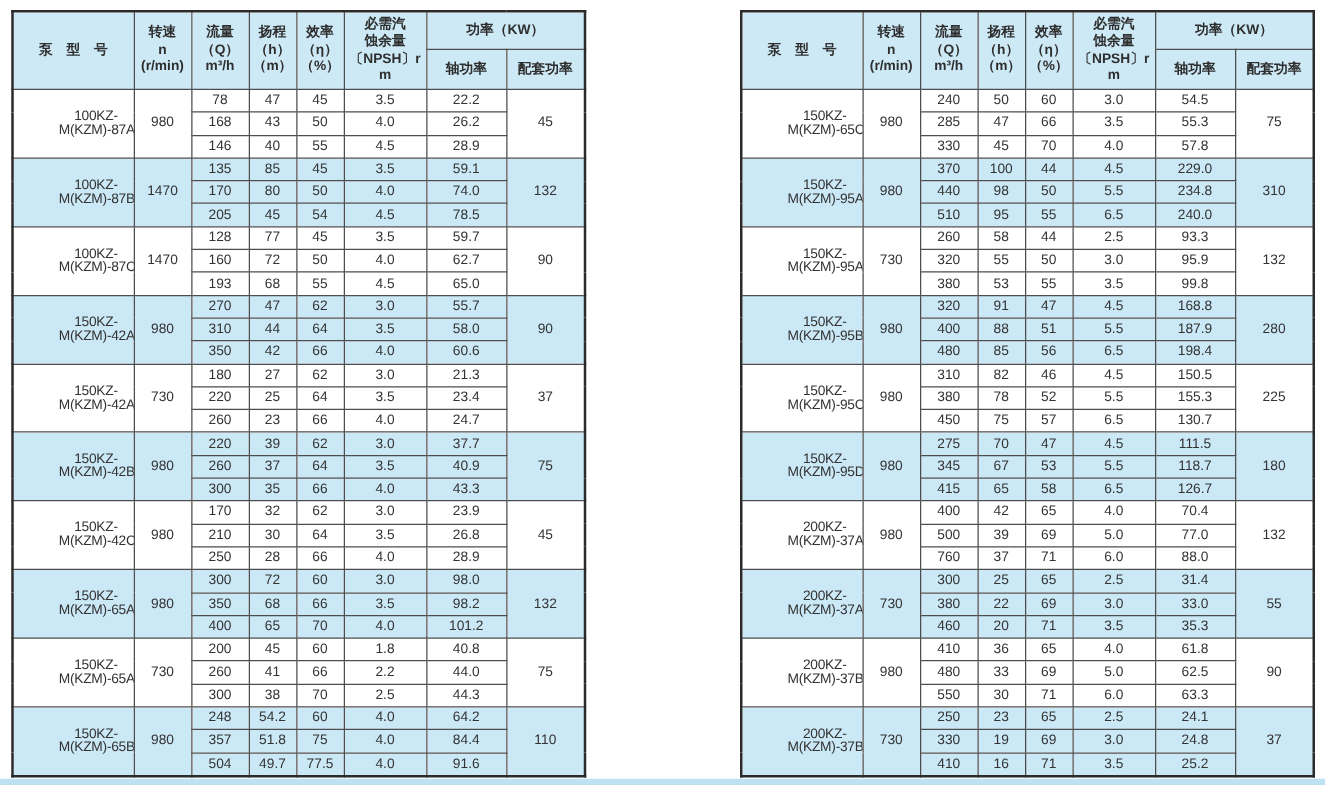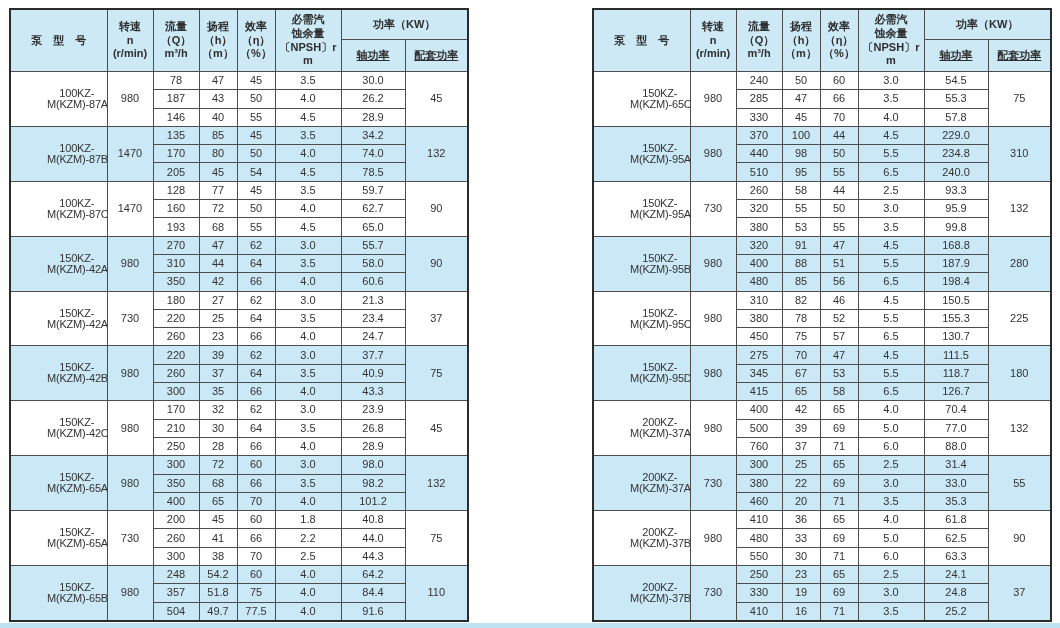--- a/index.html
+++ b/index.html
@@ -34,21 +34,21 @@
   }
   thead th {
     background: #cde9f6;
     font-weight: bold;
     font-size: 11px;
     line-height: 1.25;
     white-space: pre-line;
     color: #2e2e2e;
   }
   tr.hdr-top th    { height: 29px; }
-  tr.hdr-sub th    { height: 31px; text-decoration: underline; }
+  tr.hdr-sub th    { height: 31px; }
   th[rowspan="2"]  { height: 62px; }
   tbody td {
     font-size: 11px;
     height: 17.3px;
     line-height: 1;
     background: #ffffff;
   }
   tbody td.model {
     font-size: 11px;
     letter-spacing: -0.2px;
@@ -106,45 +106,45 @@
       </tr>
     </thead>
     <tbody>
         <tr>
           <td rowspan="3" class="model">100KZ-M(KZM)-87A</td>
           <td rowspan="3">980</td>
           <td>78</td>
           <td>47</td>
           <td>45</td>
           <td>3.5</td>
-          <td>30.0</td>
+          <td>22.2</td>
           <td rowspan="3">45</td>
         </tr>
         <tr>
-          <td>187</td>
+          <td>168</td>
           <td>43</td>
           <td>50</td>
           <td>4.0</td>
           <td>26.2</td>
         </tr>
         <tr>
           <td>146</td>
           <td>40</td>
           <td>55</td>
           <td>4.5</td>
           <td>28.9</td>
         </tr>
         <tr class="hl">
           <td rowspan="3" class="model">100KZ-M(KZM)-87B</td>
           <td rowspan="3">1470</td>
           <td>135</td>
           <td>85</td>
           <td>45</td>
           <td>3.5</td>
-          <td>34.2</td>
+          <td>59.1</td>
           <td rowspan="3">132</td>
         </tr>
         <tr class="hl">
           <td>170</td>
           <td>80</td>
           <td>50</td>
           <td>4.0</td>
           <td>74.0</td>
         </tr>
         <tr class="hl">

